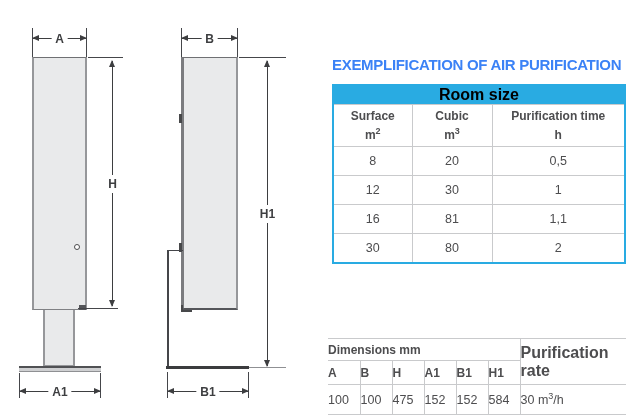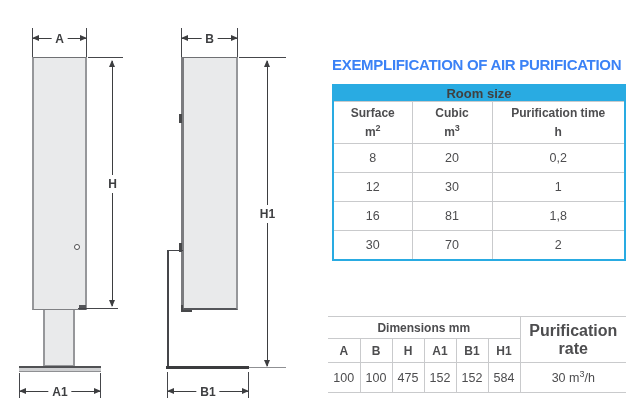--- a/index.html
+++ b/index.html
@@ -84,30 +84,30 @@
 
   
   #title { position:absolute; left:332px; top:56px; width:300px;
            font-size:15px; font-weight:bold; letter-spacing:-0.3px;
            color:#3b82f6; white-space:nowrap; }
 
   #room-table { position:absolute; left:332px; top:84px; width:294px;
                 border-collapse:collapse; border:2px solid #29abe2;
                 color:#4d4d4f; text-align:center; }
   #room-table th, #room-table td { border:1px solid #c9cacc; }
-  #room-table .rt-title { background:#29abe2; color:#404040; font-size:13px; font-weight:bold;
+  #room-table .rt-title { background:#29abe2; color:#000000; font-size:16px; font-weight:bold;
                           height:14px; border:none; }
   #room-table .rt-colhead { font-size:12px; font-weight:bold; height:42px; line-height:15px; }
   #room-table .rt-cell { font-size:12.5px; height:29px; }
   #room-table sup { font-size:9px; }
   .rt-c1 { width:79px; } .rt-c2 { width:80px; }
 
-  #dims-table { position:absolute; left:328px; top:316px; width:298px;
+  #dims-table { position:absolute; left:328px; top:338px; width:298px;
                 border-collapse:collapse; border-top:1px solid #c9cacc;
-                border-bottom:1px solid #c9cacc; color:#4d4d4f; text-align:center; }
+                border-bottom:1px solid #c9cacc; color:#4d4d4f; }
   #dims-table td { border:none; }
   #dims-table .dt-head { border-bottom:1px solid #c9cacc; font-size:12px; font-weight:bold; height:22px; }
   #dims-table .dt-rate-head { border-left:1px solid #c9cacc; border-bottom:1px solid #c9cacc;
                               font-size:16px; font-weight:bold; width:106px; }
   #dims-table .dt-col { border-right:1px solid #c9cacc; border-bottom:1px solid #c9cacc;
                         font-size:12px; font-weight:bold; height:24px; width:32px; }
   #dims-table .dt-val { border-right:1px solid #c9cacc; font-size:12.5px; height:30px; }
   #dims-table .dt-rate-val { font-size:12.5px; }
   #dims-table sup { font-size:9px; }
 </style>
@@ -204,35 +204,35 @@
         <span>m</span><sup>3</sup>
       </th>
       <th class="rt-colhead">
         <span>Purification time</span><br>
         <span>h</span><sup></sup>
       </th>
     </tr>
     <tr>
       <td class="rt-cell">8</td>
       <td class="rt-cell">20</td>
-      <td class="rt-cell">0,2</td>
+      <td class="rt-cell">0,5</td>
     </tr>
     <tr>
       <td class="rt-cell">12</td>
       <td class="rt-cell">30</td>
       <td class="rt-cell">1</td>
     </tr>
     <tr>
       <td class="rt-cell">16</td>
       <td class="rt-cell">81</td>
-      <td class="rt-cell">1,8</td>
+      <td class="rt-cell">1,1</td>
     </tr>
     <tr>
       <td class="rt-cell">30</td>
-      <td class="rt-cell">70</td>
+      <td class="rt-cell">80</td>
       <td class="rt-cell">2</td>
     </tr>
   </tbody>
     </table>
 
   <table id="dims-table">
     <tbody>
         <tr>
       <td class="dt-head" colspan="6">Dimensions mm</td>
       <td class="dt-rate-head" rowspan="2">Purification rate</td>

